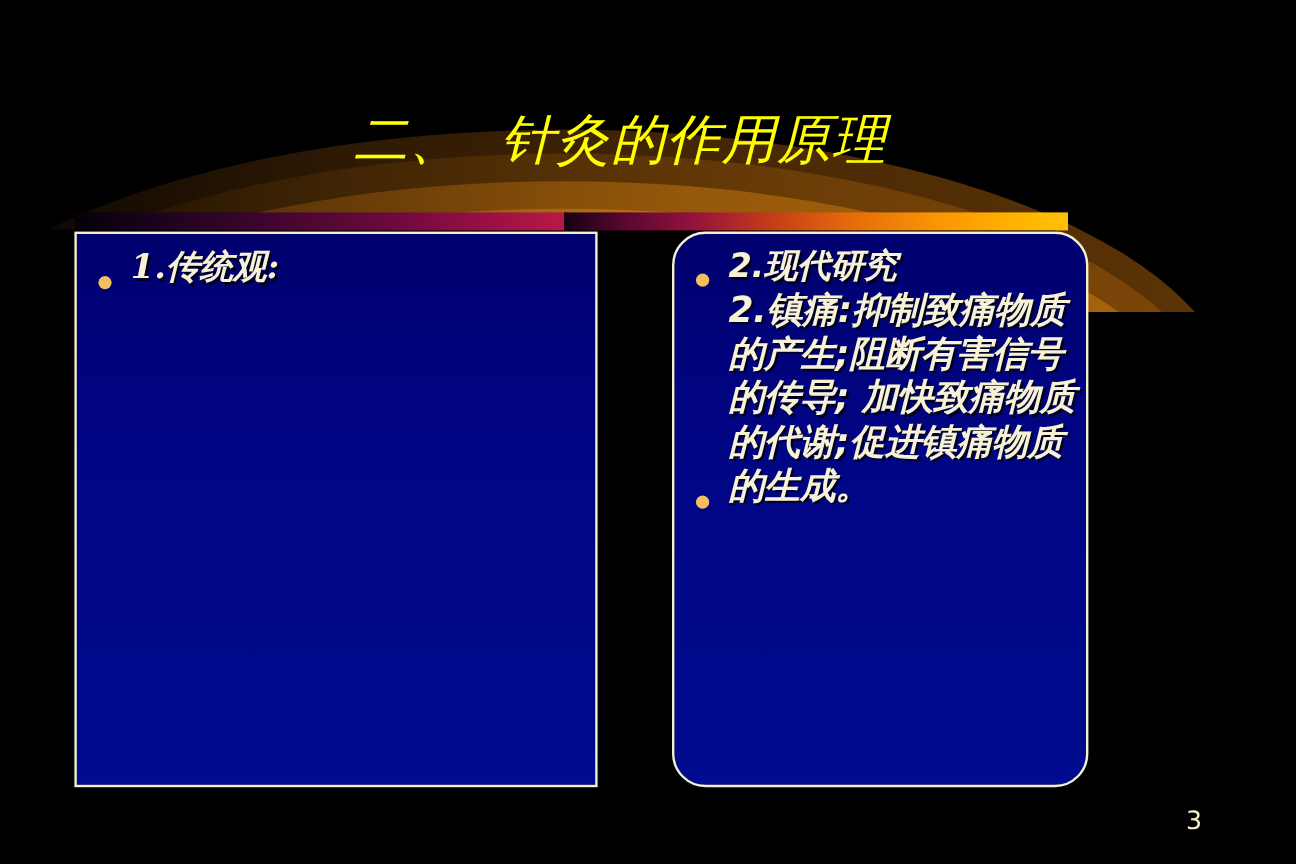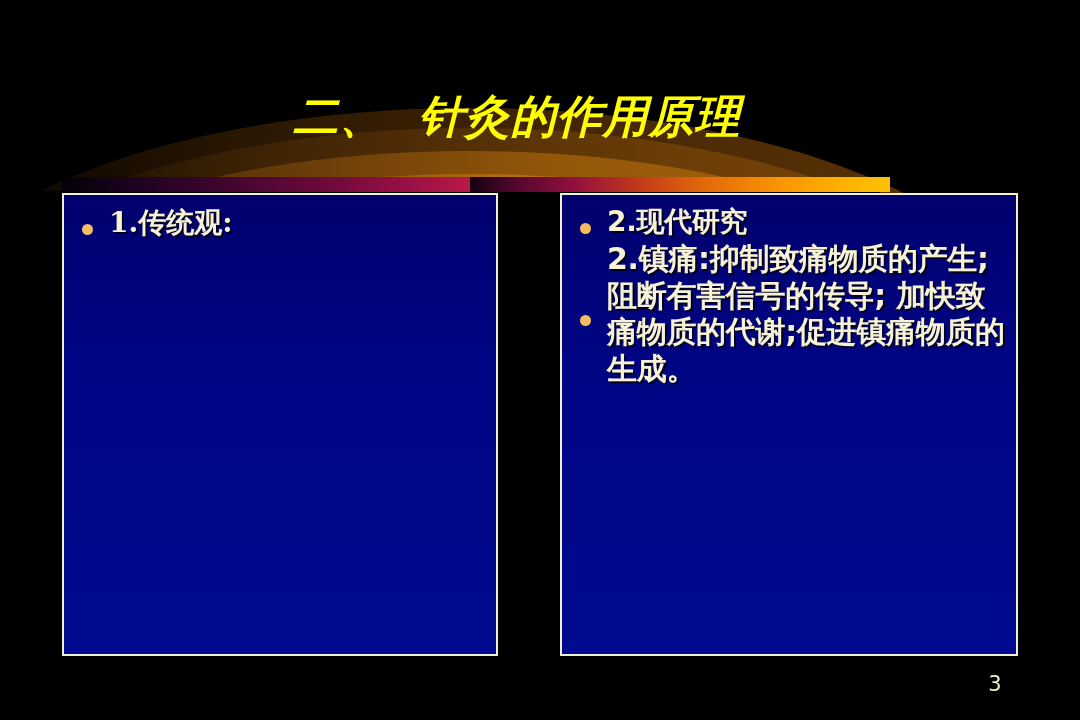--- a/index.html
+++ b/index.html
@@ -37,21 +37,21 @@
   #title {
     position: absolute;
     left: 0px;
     top: 93px;
     width: 1068px;
     text-align: center;
     padding-right: 34px;
     box-sizing: border-box;
     font-family: "DejaVu Serif", "Liberation Serif", serif;
     font-size: 45px;
-    font-weight: bold;
+    font-weight: normal;
     font-style: italic;
     line-height: 1.05;
     color: #ffff00;
     letter-spacing: 1px;
     white-space: pre;
     z-index: 6;
   }
 
   
   .content-box {
@@ -66,29 +66,31 @@
   #box-left {
     left: 62px;
     top: 193px;
     width: 436px;
     height: 463px;
     padding: 10px 6px 6px 8px;
   }
   #box-right {
     left: 560px;
     top: 193px;
-    width: 458px;
+    width: 347px;
     height: 463px;
     padding: 10px 6px 6px 8px;
+    border-radius: 28px;
   }
 
   .bullet-row {
     display: flex;
-    align-items: center;
+    align-items: flex-end;
     margin: 0 0 2px 0;
+    font-style: italic;
   }
   .bullet-dot {
     flex: 0 0 auto;
     width: 11px;
     height: 11px;
     border-radius: 50%;
     background: #f4bd62;
     margin-top: 12px;
     margin-right: 16px;
     margin-left: 10px;

